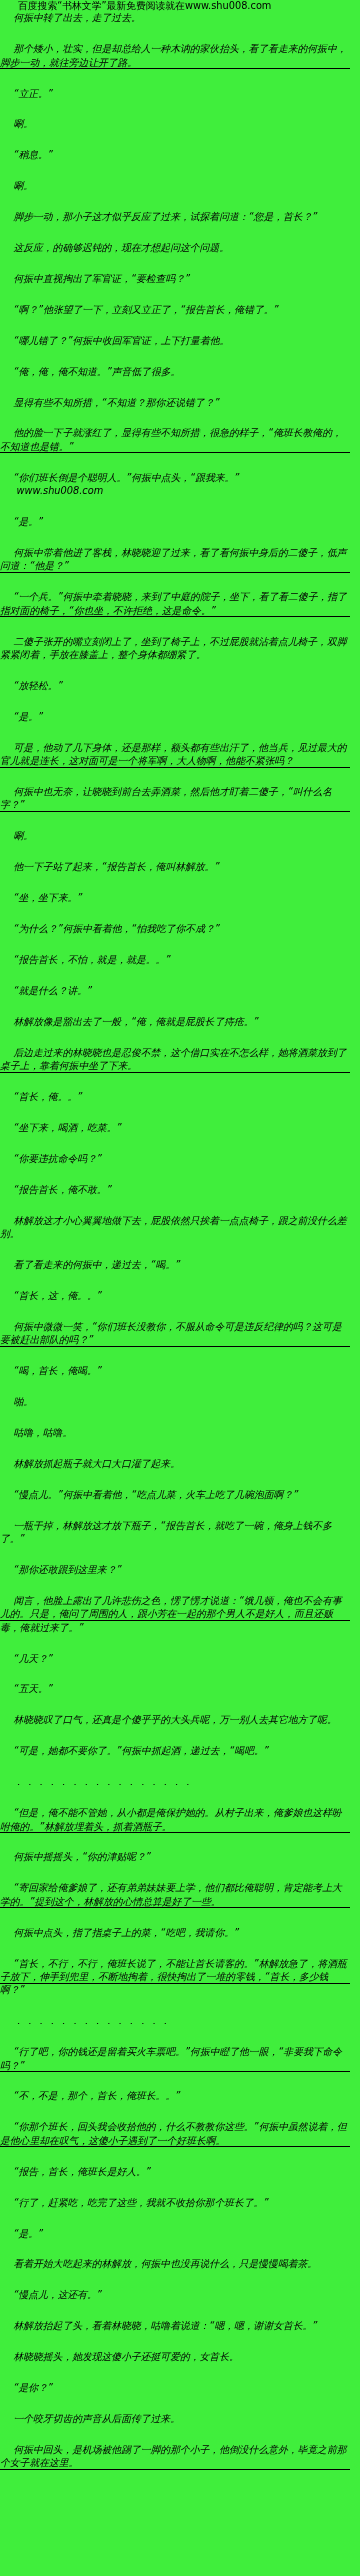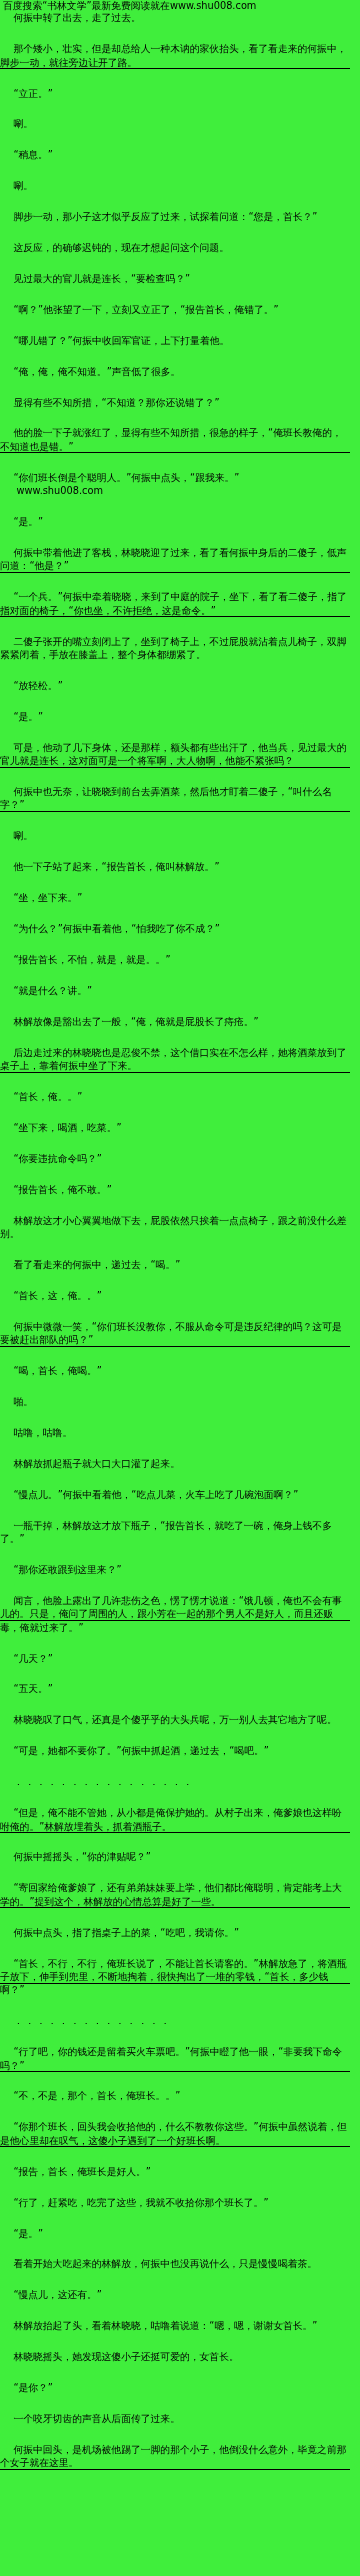--- a/index.html
+++ b/index.html
@@ -8,25 +8,26 @@
   }
   body {
     width: 361px;
     background: #40EE3C;
     color: #000000;
     font-family: "DejaVu Sans", sans-serif;
     font-size: 9.8px;
   }
   .header-line, .footer-line {
     line-height: 11.3px;
-    padding-left: 3px;
+    padding-left: 18px;
     white-space: nowrap;
   }
   .content {
     padding-right: 11px;
+    font-style: italic;
   }
   
   .para, .dots {
     line-height: 13.4px;
     text-indent: 13.4px;
     margin: 0 0 17.5px 0;
     background-image: repeating-linear-gradient(
       to bottom,
       transparent 0px, transparent 13px,
       #000000 13px, #000000 13.4px);
@@ -48,21 +49,21 @@
 
 <div class="content">
     <div class="para">何振中转了出去，走了过去。</div>
     <div class="para">那个矮小，壮实，但是却总给人一种木讷的家伙抬头，看了看走来的何振中，脚步一动，就往旁边让开了路。</div>
     <div class="para">“立正。”</div>
     <div class="para">唰。</div>
     <div class="para">“稍息。”</div>
     <div class="para">唰。</div>
     <div class="para">脚步一动，那小子这才似乎反应了过来，试探着问道：“您是，首长？”</div>
     <div class="para">这反应，的确够迟钝的，现在才想起问这个问题。</div>
-    <div class="para">见过最大的官儿就是连长，“要检查吗？”</div>
+    <div class="para">何振中直视掏出了军官证，“要检查吗？”</div>
     <div class="para">“啊？”他张望了一下，立刻又立正了，“报告首长，俺错了。”</div>
     <div class="para">“哪儿错了？”何振中收回军官证，上下打量着他。</div>
     <div class="para">“俺，俺，俺不知道。”声音低了很多。</div>
     <div class="para">显得有些不知所措，“不知道？那你还说错了？”</div>
     <div class="para">他的脸一下子就涨红了，显得有些不知所措，很急的样子，“俺班长教俺的，不知道也是错。”</div>
     <div class="para">“你们班长倒是个聪明人。”何振中点头，“跟我来。”</div>
     <div class="site">www.shu008.com</div>
     <div class="para">“是。”</div>
     <div class="para">何振中带着他进了客栈，林晓晓迎了过来，看了看何振中身后的二傻子，低声问道：“他是？”</div>
     <div class="para">“一个兵。”何振中牵着晓晓，来到了中庭的院子，坐下，看了看二傻子，指了指对面的椅子，“你也坐，不许拒绝，这是命令。”</div>

